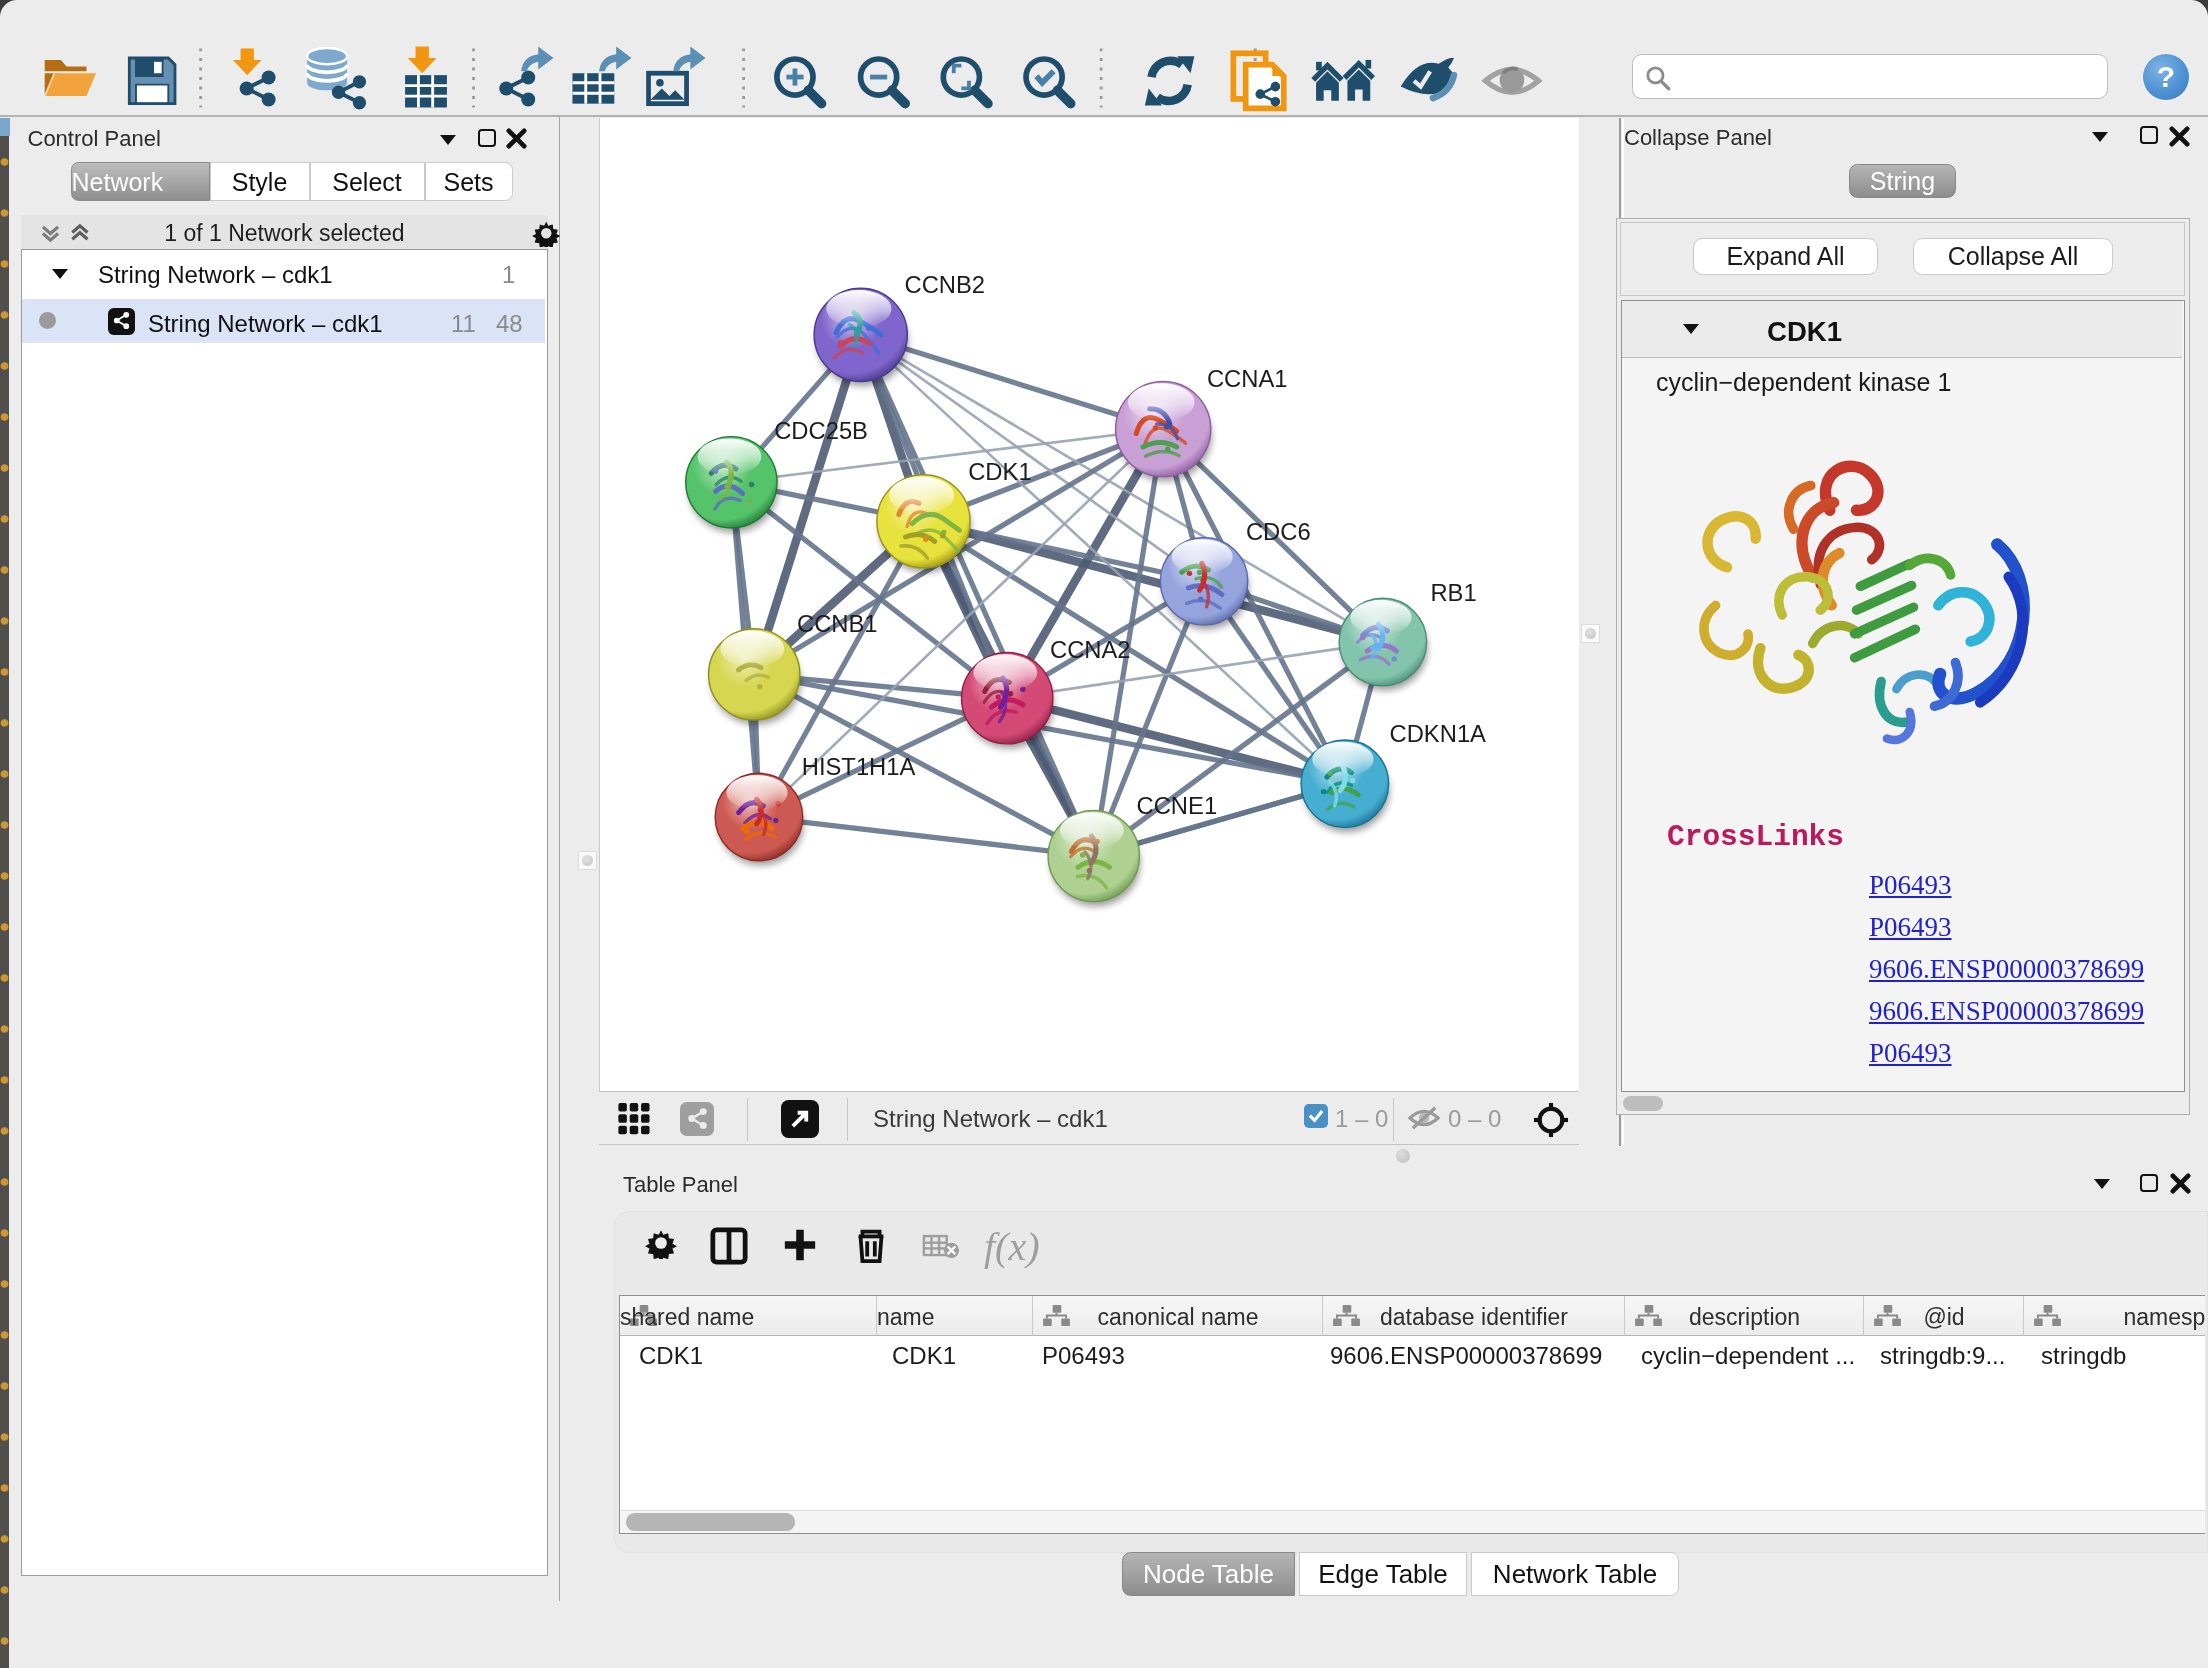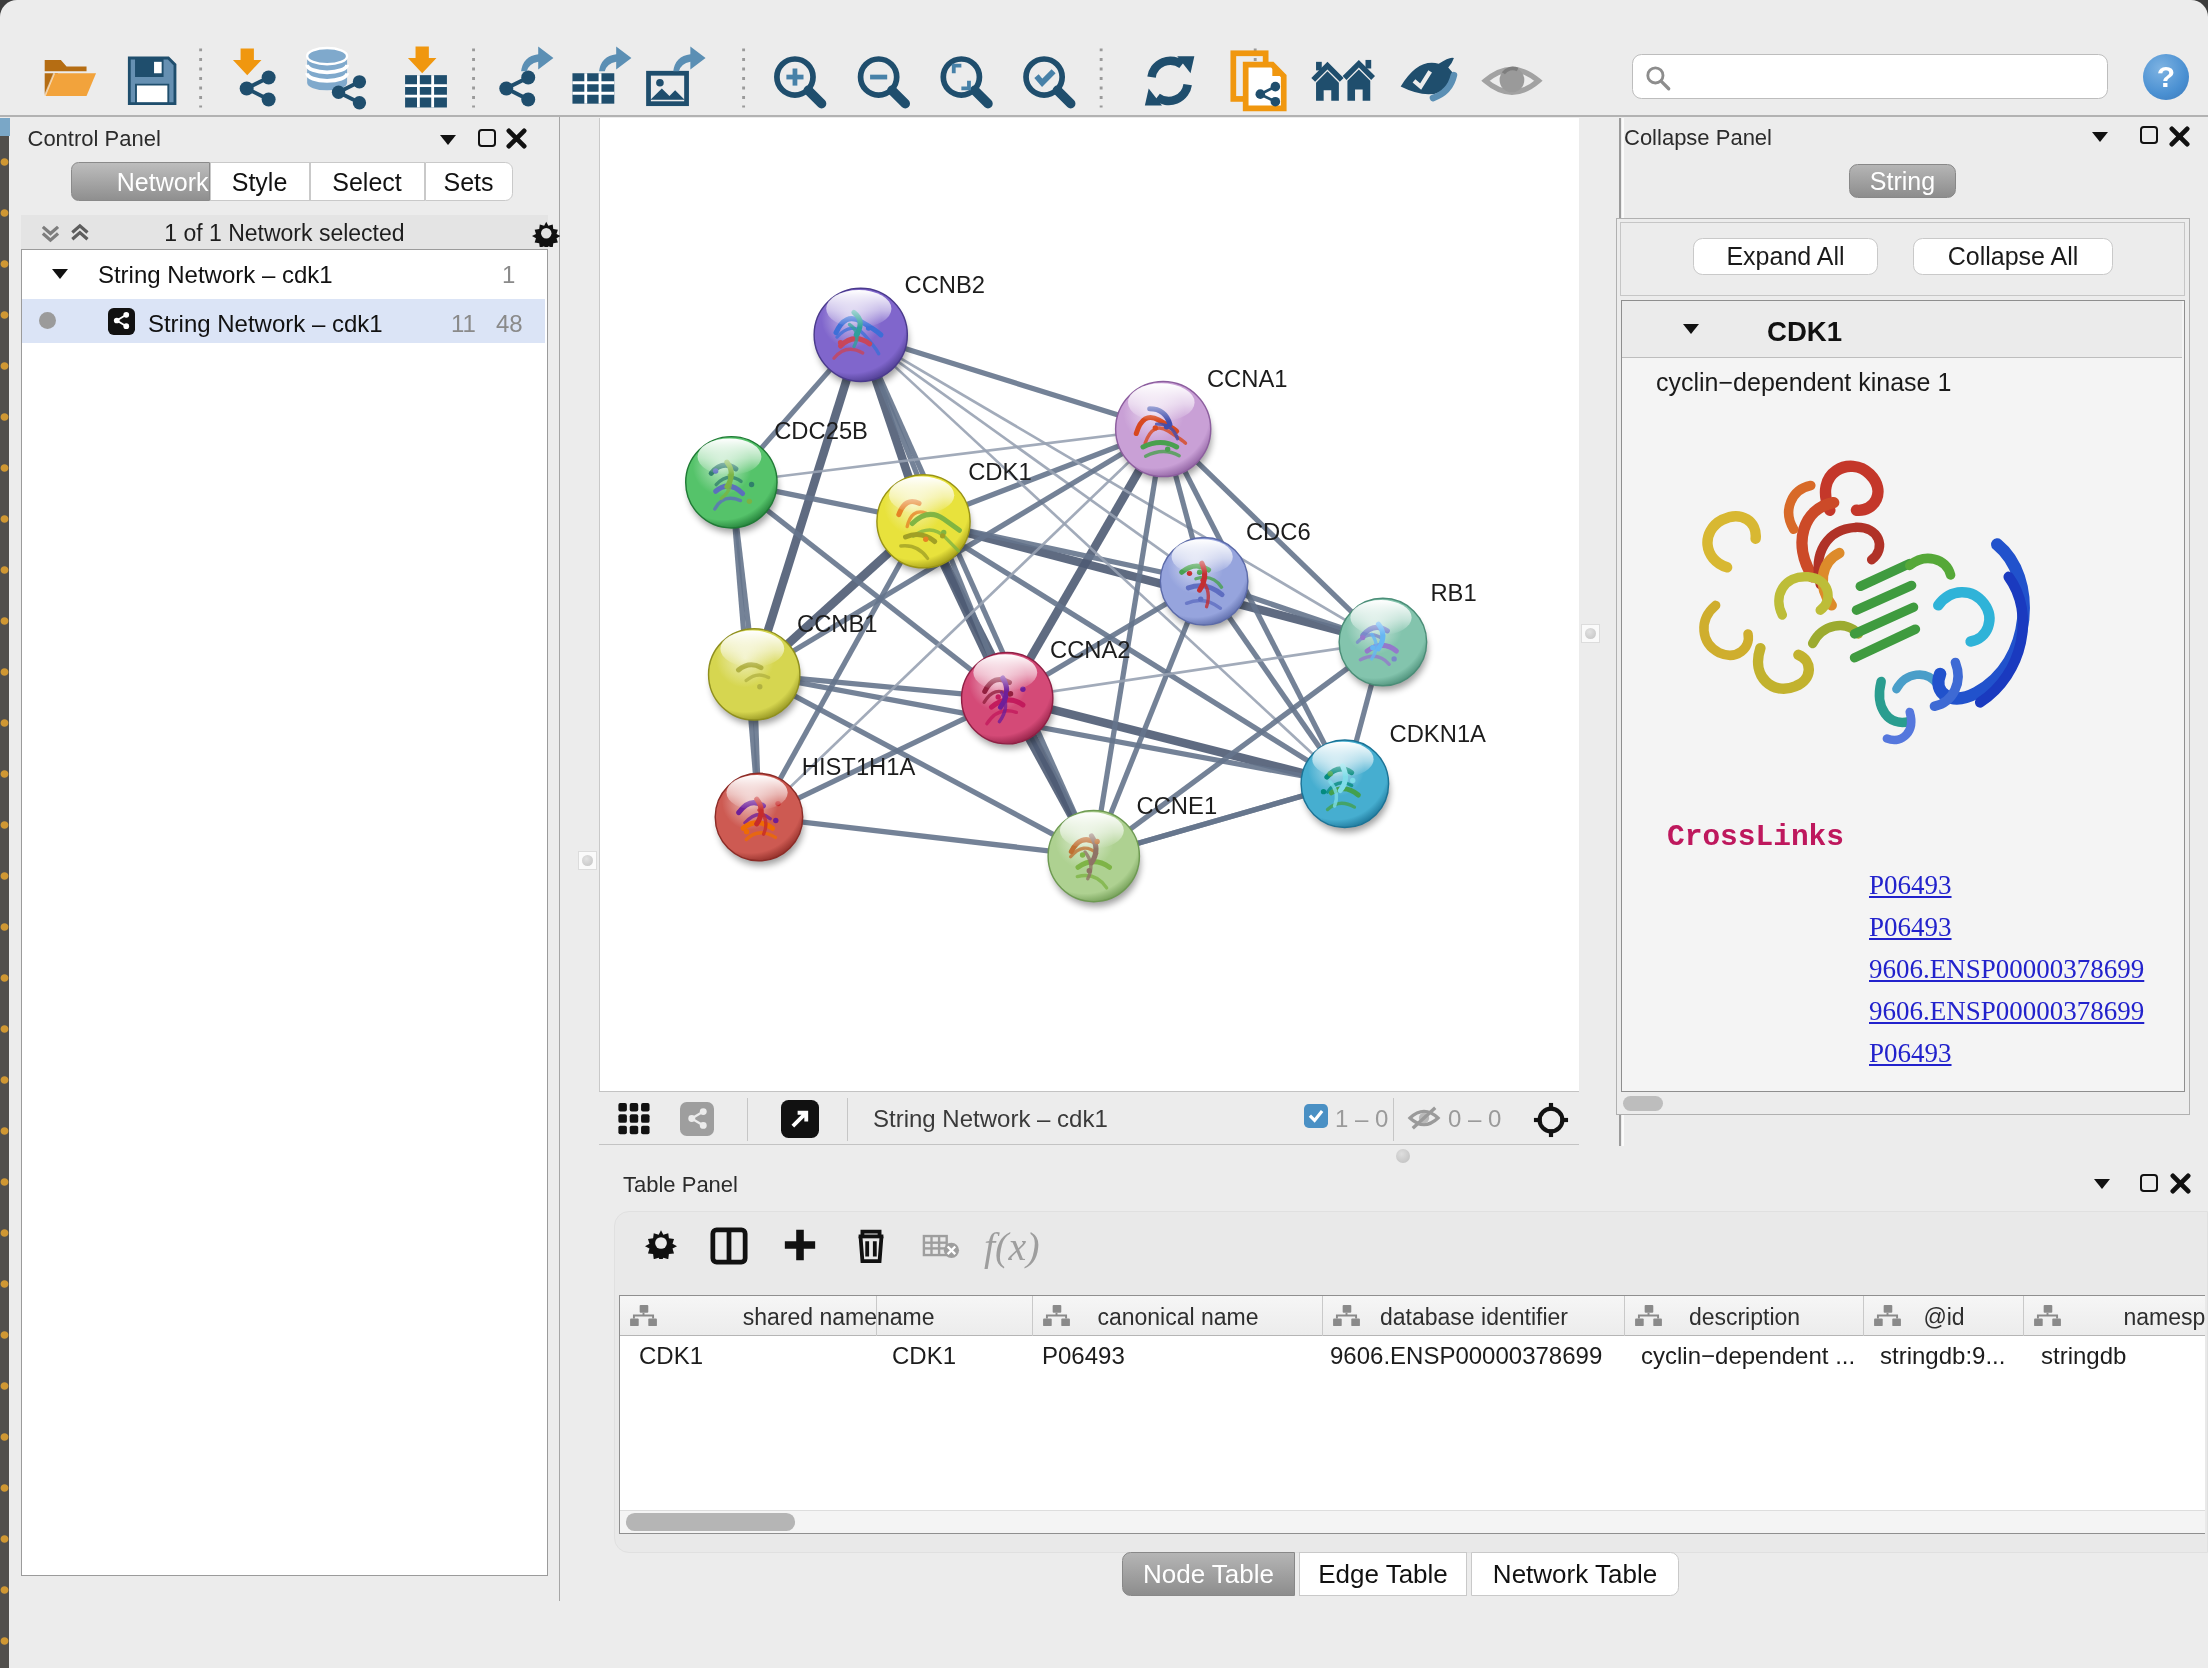--- a/index.html
+++ b/index.html
@@ -182,21 +182,21 @@
 <div class="abs" style="left:0;top:115px;width:2208px;height:1.9px;background:#b2b2b2"></div>
 
 <div class="abs" style="left:9.5px;top:117px;width:550px;height:1484px;background:#ececec;border-right:1.9px solid #a6a6a6">
  <div class="abs panelTitle" style="left:18px;top:8.6px">Control Panel</div>
  <div class="abs tri" style="left:430px;top:18px"></div>
  <div class="abs pbtn-sq" style="left:468px;top:12.4px"></div>
  <svg class="abs" style="left:496px;top:11.4px" width="21" height="21" viewBox="0 0 22 22">
         <path d="M3,3 L19,19 M19,3 L3,19" stroke="#111" stroke-width="5" stroke-linecap="round"></path>
       </svg>
 
- <div class="abs" style="left:61px;top:45px;width:139px;height:39px;background:linear-gradient(#bdbdbd,#8f8f8f);border:1px solid #8a8a8a;border-radius:7.6px 0 0 7.6px;color:#fff;text-align:right;line-height:39px;font-size:25px">Network</div>
+ <div class="abs" style="left:61px;top:45px;width:139px;height:39px;background:linear-gradient(#bdbdbd,#8f8f8f);border:1px solid #8a8a8a;border-radius:7.6px 0 0 7.6px;color:#fff;text-align:left;line-height:39px;font-size:25px">Network</div>
  <div class="abs" style="left:200px;top:45px;width:100px;height:39px;background:#fff;border:1px solid #c9c9c9;color:#111;text-align:center;line-height:39px;font-size:25px">Style</div>
  <div class="abs" style="left:300px;top:45px;width:115px;height:39px;background:#fff;border:1px solid #c9c9c9;color:#111;text-align:center;line-height:39px;font-size:25px">Select</div>
  <div class="abs" style="left:415px;top:45px;width:88px;height:39px;background:#fff;border:1px solid #c9c9c9;border-radius:0 7.6px 7.6px 0;color:#111;text-align:center;line-height:39px;font-size:25px">Sets</div>
 
  <div class="abs" style="left:11.4px;top:98px;width:527px;height:34px;background:#e4e4e4">
    <svg class="abs" style="left:19px;top:5.7px" width="57" height="25" viewBox="0 0 60 26">
      <g fill="none" stroke="#7d7d7d" stroke-width="3.4">
             <path d="M3,6 l8,7 8,-7"></path>
             <path d="M3,13 l8,7 8,-7"></path>
           </g>
@@ -721,21 +721,21 @@
 <svg width="27" height="23" viewBox="0 0 28 24" style="position:absolute;left:9.5px;top:8.6px">
               <g fill="#8a8a8a">
                 <rect x="10" y="0" width="9" height="8" rx="1"></rect>
                 <rect x="0" y="14" width="9" height="8" rx="1"></rect>
                 <rect x="19" y="14" width="9" height="8" rx="1"></rect>
                 <g stroke="#8a8a8a" stroke-width="2" fill="none">
                   <path d="M14,8 v4 M4,14 v-3 h20 v3"></path>
                 </g>
               </g>
             </svg>
-<div class="abs" style="left:0px;top:7.6px;width:257px;text-align:right;font-size:23px;color:#2e2e2e">shared name</div>
+<div class="abs" style="left:0px;top:7.6px;width:257px;text-align:left;font-size:23px;color:#2e2e2e">shared name</div>
           </div>
 <div class="abs" style="left:257px;top:0;width:156px;height:40px;border-right:1px solid #c9c9c9">
 <div class="abs" style="left:0px;top:7.6px;width:156px;font-size:23px;color:#2e2e2e">name</div>
           </div>
 <div class="abs" style="left:413px;top:0;width:290px;height:40px;border-right:1px solid #c9c9c9">
 <svg width="27" height="23" viewBox="0 0 28 24" style="position:absolute;left:9.5px;top:8.6px">
               <g fill="#8a8a8a">
                 <rect x="10" y="0" width="9" height="8" rx="1"></rect>
                 <rect x="0" y="14" width="9" height="8" rx="1"></rect>
                 <rect x="19" y="14" width="9" height="8" rx="1"></rect>

